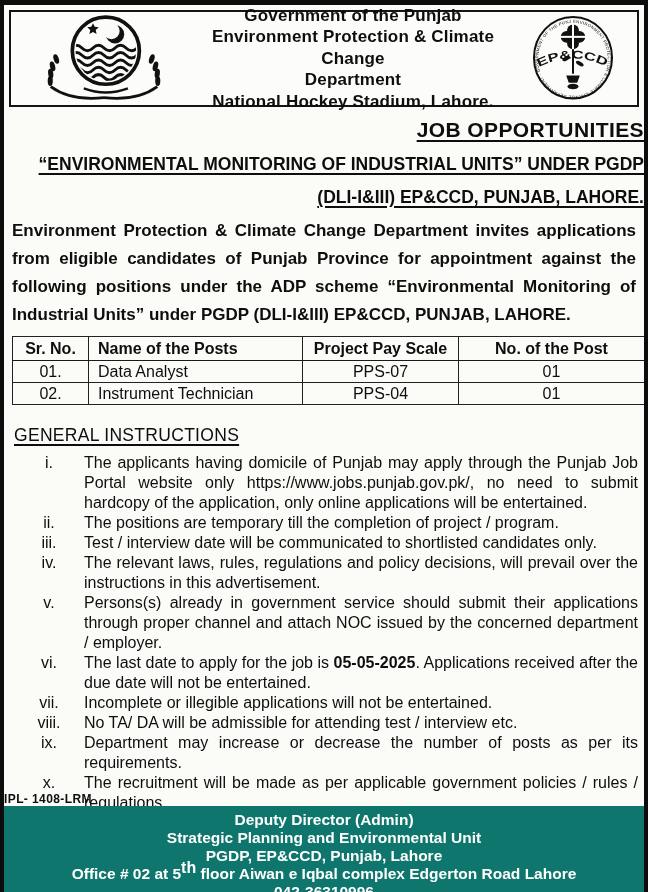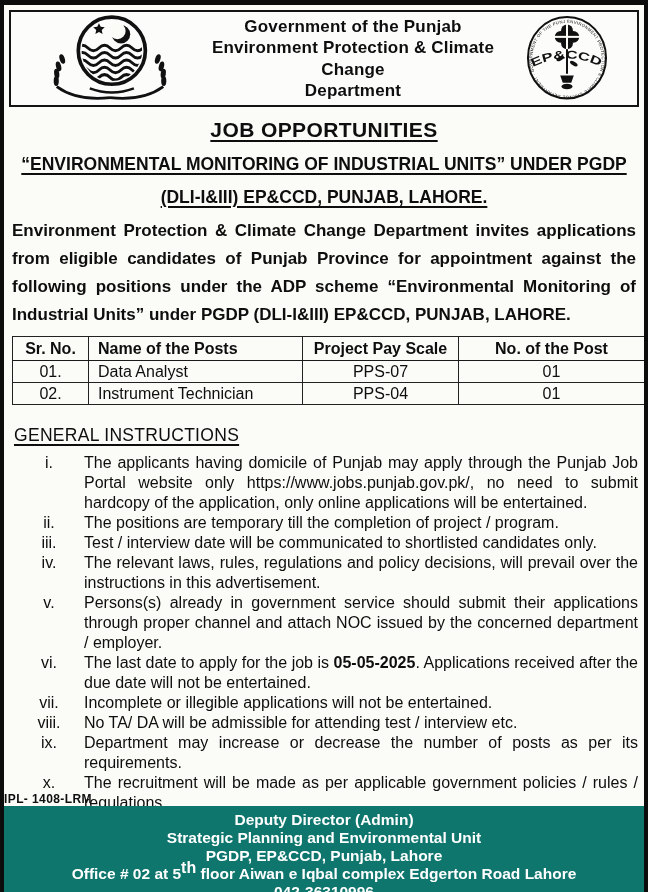--- a/index.html
+++ b/index.html
@@ -5,26 +5,26 @@
   html,body{margin:0;padding:0;background:#d9d9d6;}
   .page{
     width:648px;height:892px;box-sizing:border-box;margin:0 auto;
     background:#fbfbf8;color:#0e0e0e;
     border-top:5px solid #0c0c0c;border-left:4px solid #0c0c0c;border-right:4px solid #0c0c0c;
     font-family:"Liberation Sans","DejaVu Sans",sans-serif;
     display:flex;flex-direction:column;overflow:hidden;
   }
   .header-box{
     margin:5px 5px 0 5px;border:2.5px solid #141414;background:#fcfcfa;
-    display:flex;align-items:center;padding:2px 18px;height:97px;box-sizing:border-box;
+    display:flex;align-items:center;padding:2px 12px;height:97px;box-sizing:border-box;
   }
   .crest-wrap{flex:none;width:162px;display:flex;justify-content:center;}
   .epccd-wrap{flex:none;width:104px;display:flex;justify-content:center;}
   .header-center{flex:1;text-align:center;font-weight:bold;font-size:17px;line-height:21.5px;letter-spacing:.2px;}
-  .title-block{text-align:center;margin-top:11px;}
+  .title-block{text-align:right;margin-top:11px;}
   .h1{font-size:21px;font-weight:bold;text-decoration:underline;text-decoration-thickness:2px;text-underline-offset:3px;letter-spacing:.4px;}
   .h2{font-size:17.5px;font-weight:bold;text-decoration:underline;text-decoration-thickness:1.6px;text-underline-offset:3px;margin-top:12px;}
   .intro{margin:9px 8px 0 8px;font-size:17px;line-height:28px;text-align:justify;font-weight:bold;}
   table{border-collapse:collapse;margin:7px 8px 0 8px;width:632px;font-size:16px;table-layout:fixed;}
   table,th,td{border:1.4px solid #222;}
   thead th{border-bottom:1.8px solid #1a1a1a;}
   th{font-weight:bold;padding:2px 4px;line-height:19px;}
   td{padding:1px 4px;line-height:19px;text-align:center;}
   th.left,td.left{text-align:left;padding-left:9px;}
   .gi-heading{margin:20px 0 3px 10px;font-size:17.5px;font-weight:normal;text-decoration:underline;text-decoration-thickness:1.6px;text-underline-offset:3px;letter-spacing:.3px;}
@@ -78,20 +78,21 @@
           <path d="M28 80 Q50 96 86 92" stroke-width="3"></path>
           <path d="M144 80 Q122 96 86 92" stroke-width="3"></path>
           <path d="M64 82 q24 9 48 0" stroke-width="2.6"></path>
         </g>
       </svg>
     </div>
     <div class="header-center">
       <div>Government of the Punjab</div>
       <div>Environment Protection &amp; Climate Change</div>
       <div>Department</div>
+      <div>National Hockey Stadium, Lahore.</div>
     </div>
     <div class="epccd-wrap">
       <svg viewBox="0 0 112 112" width="98" height="95" aria-hidden="true">
         <ellipse cx="56" cy="55" rx="46" ry="48" fill="none" stroke="#111" stroke-width="2.4"></ellipse>
         <defs>
           <path id="rimPath" d="M56 14 a41 43 0 1 1 -0.01 0"></path>
           <path id="epArc" d="M14 67 Q56 45 98 67"></path>
         </defs>
         <text font-size="5" letter-spacing="0.4" fill="#111">
           <textPath href="#rimPath">ENVIRONMENT PROTECTION &amp; CLIMATE CHANGE DEPARTMENT · GOVERNMENT OF THE PUNJAB</textPath>

